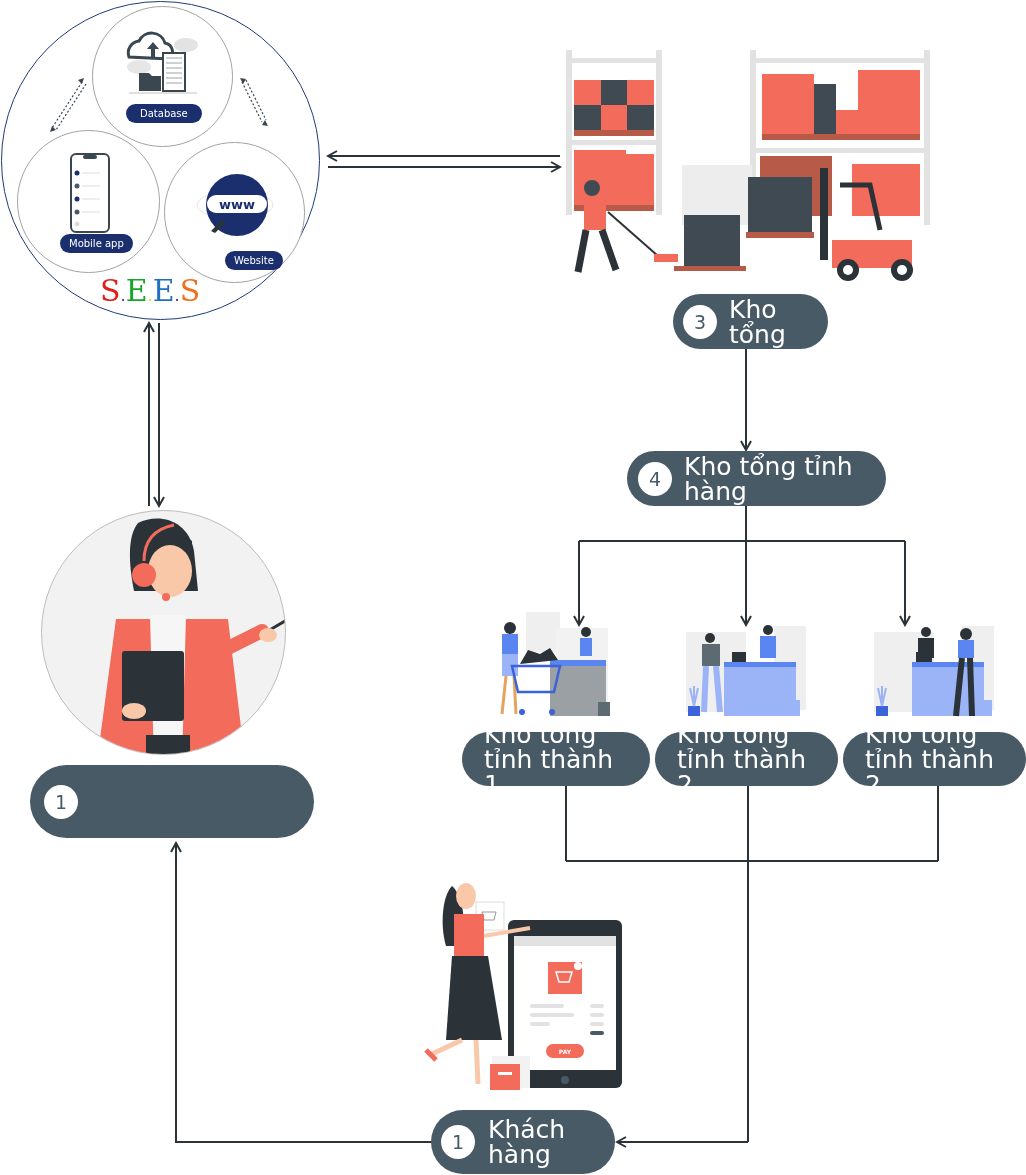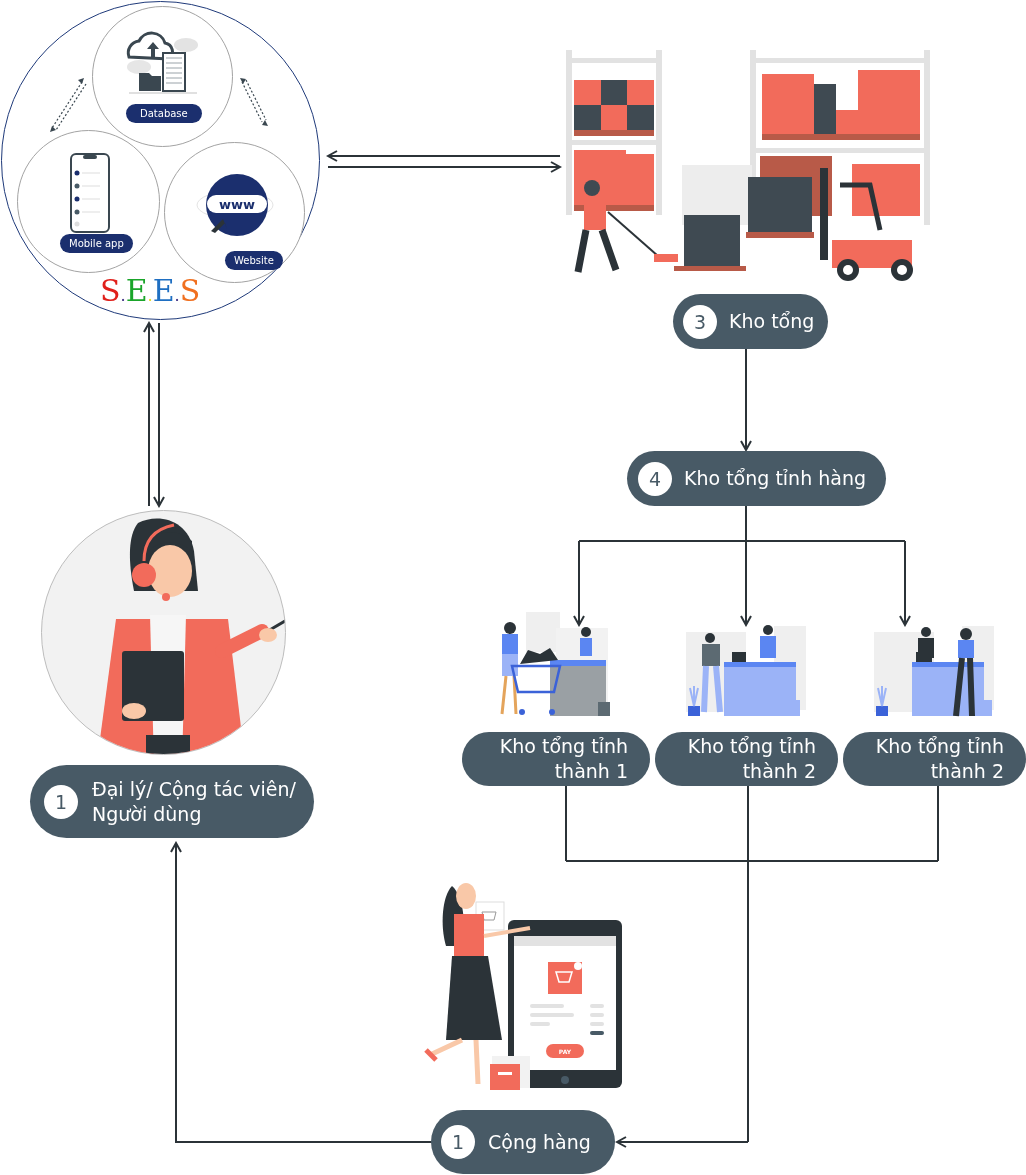--- a/index.html
+++ b/index.html
@@ -1,22 +1,22 @@
 <!DOCTYPE html>
 <html><head>
 <meta charset="utf-8">
 <style>
   html, body { margin:0; padding:0; background:#ffffff; }
   body { width:1026px; height:1175px; position:relative; overflow:hidden; font-family:"DejaVu Sans", sans-serif; }
   .abs { position:absolute; }
   svg.lines { position:absolute; left:0; top:0; width:1026px; height:1175px; }
   .pill { position:absolute; background:#485a66; color:#fff; border-radius:40px; display:flex; align-items:center; box-sizing:border-box; }
   .badge { width:34px; height:34px; border-radius:50%; background:#fff; color:#485a66; display:flex; align-items:center; justify-content:center; font-size:19px; flex:0 0 auto; }
-  .pill-text { font-size:19px; line-height:25px; }
-  .pill.center { justify-content:center; text-align:right; }
+  .pill-text { font-size:25px; line-height:25px; }
+  .pill.center { justify-content:center; text-align:left; }
   .sees-outer { position:absolute; left:1px; top:1px; width:319px; height:319px; border:1.5px solid #1f3a7a; border-radius:50%; box-sizing:border-box; background:#fff; }
   .sub-circle { position:absolute; border:1px solid #a3a3a3; border-radius:50%; box-sizing:border-box; background:#fff; }
   .navy-tag { position:absolute; background:#1b2f6e; color:#fff; font-size:10px; border-radius:12px; padding:4px 9px; white-space:nowrap; }
   .sees-logo { position:absolute; left:100px; top:273px; font-family:"DejaVu Serif", serif; font-size:30px; font-weight:normal; letter-spacing:0px; }
   .dot { font-size:16px; }
   .person-circle { position:absolute; left:41px; top:510px; width:245px; height:245px; border-radius:50%; background:#f2f2f2; border:1px solid #bdbdbd; box-sizing:border-box; overflow:hidden; }
 </style>
 </head>
 <body>
 
@@ -256,21 +256,20 @@
     <rect x="80" y="140" width="62" height="70" rx="3" fill="#2b3338"></rect>
     <path d="M180,140 l40,-20" stroke="#f26b5b" stroke-width="14" stroke-linecap="round"></path>
     <path d="M226,120 l34,-20" stroke="#2b3338" stroke-width="3"></path>
     <ellipse cx="226" cy="124" rx="9" ry="7" fill="#f9c8a8"></ellipse>
     <ellipse cx="92" cy="200" rx="12" ry="8" fill="#f9c8a8"></ellipse>
   </svg>
 </div>
 
 <div class="pill" style="left:30px; top:765px; width:284px; height:73px; padding-left:14px; gap:14px;">
   <span class="badge">1</span>
-  <span class="pill-text" style="width:225px;">Đại lý/ Cộng tác viên/ Người dùng</span>
 </div>
 
 <svg class="abs" style="left:418px; top:874px;" width="210" height="216" viewBox="0 0 210 216">
   <rect x="90" y="46" width="114" height="168" rx="6" fill="#2b3338"></rect>
   <rect x="96" y="62" width="102" height="134" fill="#ffffff"></rect>
   <rect x="96" y="62" width="102" height="10" fill="#e2e2e2"></rect>
   <rect x="130" y="88" width="34" height="32" fill="#f26b5b"></rect>
   <path d="M138,98 h16 l-3,10 h-10 Z" fill="none" stroke="#fff" stroke-width="1.5"></path>
   <circle cx="160" cy="92" r="4" fill="#fff"></circle>
   <rect x="112" y="130" width="34" height="4" rx="2" fill="#e2e2e2"></rect>
@@ -292,14 +291,14 @@
   <path d="M34,82 h36 l14,84 h-56 Z" fill="#2b3338"></path>
   <path d="M44,166 l-30,14 M58,166 l2,44" stroke="#f9c8a8" stroke-width="5"></path>
   <path d="M8,176 l10,10" stroke="#f26b5b" stroke-width="5"></path>
   <rect x="74" y="182" width="38" height="32" fill="#f2f2f2"></rect>
   <rect x="72" y="190" width="30" height="26" fill="#f26b5b"></rect>
   <rect x="80" y="198" width="14" height="3" fill="#fff"></rect>
 </svg>
 
 <div class="pill" style="left:431px; top:1110px; width:184px; height:64px; padding-left:10px; gap:13px;">
   <span class="badge">1</span>
-  <span class="pill-text">Cộng hàng</span>
+  <span class="pill-text">Khách hàng</span>
 </div>
 
 </body></html>

